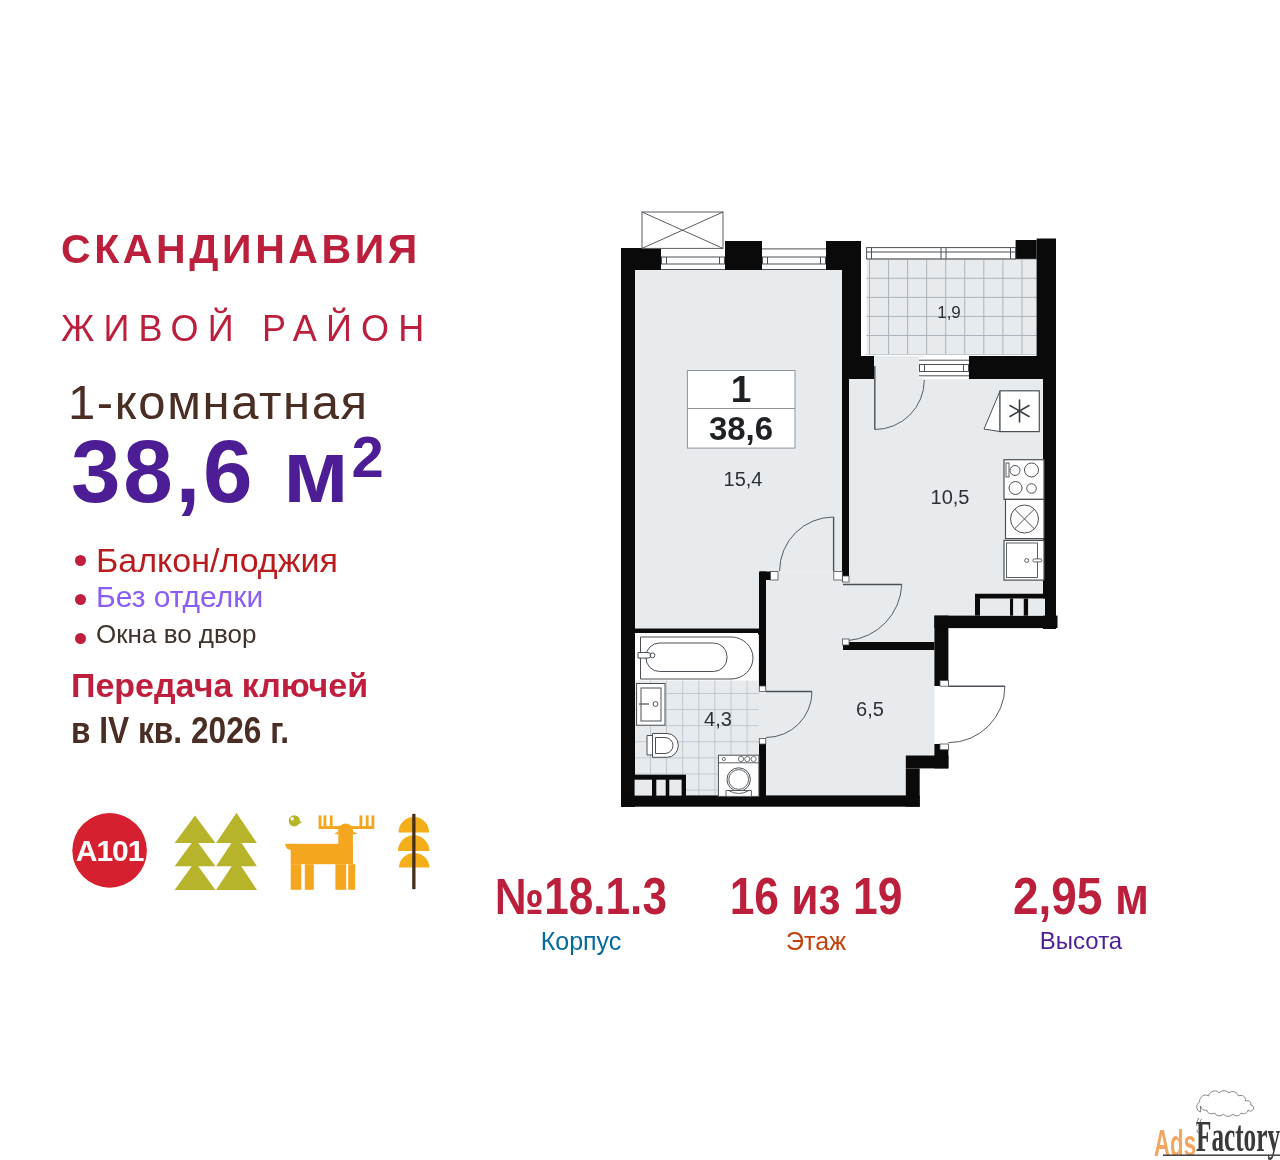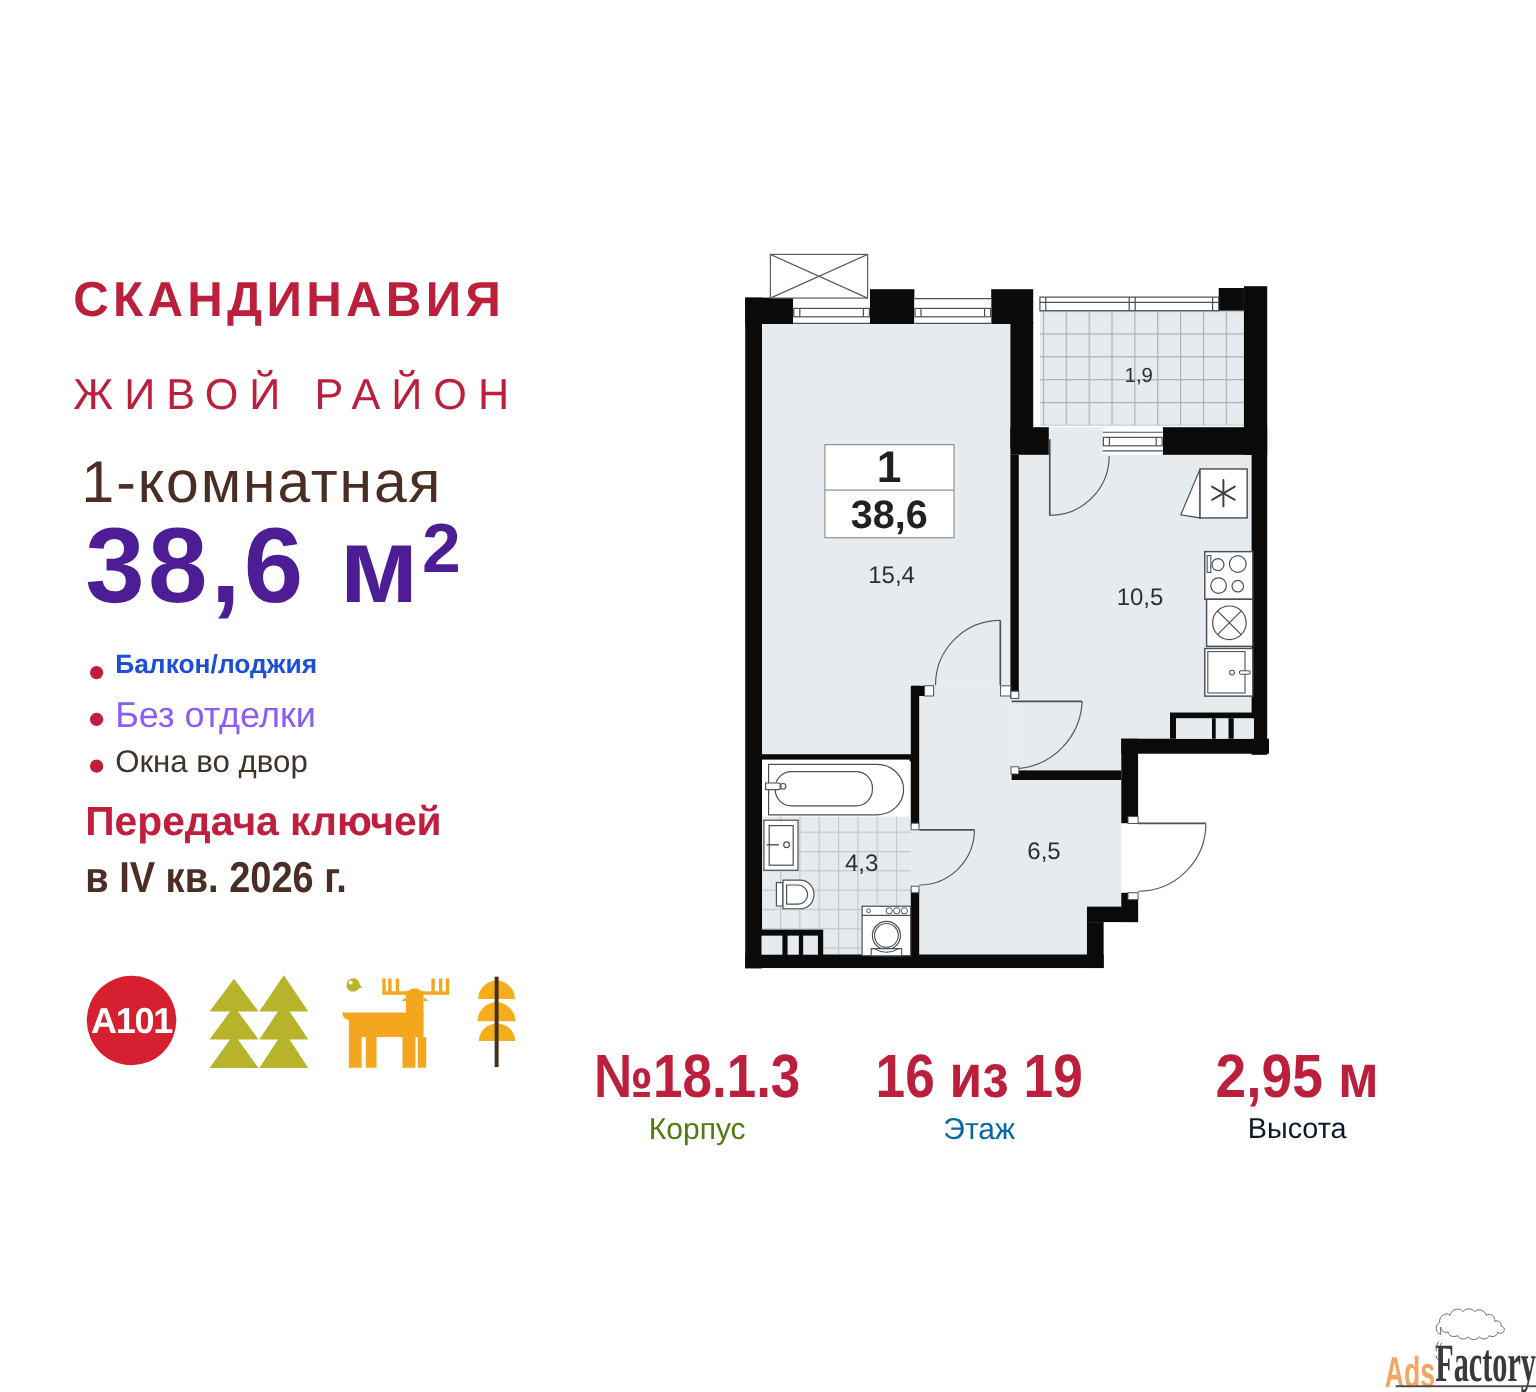--- a/index.html
+++ b/index.html
@@ -11,43 +11,43 @@
 
 <div class="abs" style="left:61px;top:213px;font-size:41px;font-weight:bold;color:#bb1f3c;letter-spacing:3.6px;white-space:nowrap;margin-top:13px;">СКАНДИНАВИЯ</div>
 
 <div class="abs" style="left:61px;top:263px;font-size:36px;font-weight:normal;color:#bb1f3c;letter-spacing:9.2px;white-space:nowrap;margin-top:45px;">ЖИВОЙ РАЙОН</div>
 
 <div class="abs" style="left:68px;top:374px;font-size:49px;font-weight:normal;color:#4a2d23;letter-spacing:1.6px;white-space:nowrap;">1-комнатная</div>
 
 <div class="abs" style="left:71px;top:420px;font-size:89px;font-weight:bold;color:#4c1d95;letter-spacing:2.8px;white-space:nowrap;">38,6 м<span style="font-size:58px;vertical-align:25px;">2</span></div>
 
 <div class="abs" style="left:75px;top:554.7px;width:11.3px;height:11.3px;border-radius:50%;background:#bf1e3d;"></div>
-<div class="abs" style="left:96px;top:541px;font-size:22px;color:#1d4ed8;white-space:nowrap;font-weight:bold;">Балкон/лоджия</div>
+<div class="abs" style="left:96px;top:541px;font-size:34px;color:#b91c1c;white-space:nowrap;">Балкон/лоджия</div>
 
 <div class="abs" style="left:75px;top:593.7px;width:11.3px;height:11.3px;border-radius:50%;background:#bf1e3d;"></div>
 <div class="abs" style="left:96px;top:580px;font-size:30px;color:#8b5cf6;white-space:nowrap;">Без отделки</div>
 
 <div class="abs" style="left:75px;top:632.9px;width:11.3px;height:11.3px;border-radius:50%;background:#bf1e3d;"></div>
 <div class="abs" style="left:96px;top:619px;font-size:26px;color:#3f332c;white-space:nowrap;">Окна во двор</div>
 
 <div class="abs" style="left:71px;top:666px;font-size:34px;font-weight:bold;color:#bf1e3d;white-space:nowrap;">Передача ключей</div>
 
 <div class="abs" style="left:71px;top:710px;font-size:36px;font-weight:bold;color:#4a2d23;white-space:nowrap;transform:scaleX(0.88);transform-origin:0 0;">в IV кв. 2026 г.</div>
 
 <div class="abs" style="left:431px;top:867px;width:300px;text-align:center;font-size:51px;font-weight:bold;color:#bb1f3c;transform:scaleX(0.865);">№18.1.3</div>
 
-<div class="abs" style="left:431px;top:927px;width:300px;text-align:center;font-size:25px;color:#4d7c0f;">Корпус</div>
+<div class="abs" style="left:431px;top:927px;width:300px;text-align:center;font-size:25px;color:#0369a1;">Корпус</div>
 
 <div class="abs" style="left:666px;top:867px;width:300px;text-align:center;font-size:51px;font-weight:bold;color:#bb1f3c;transform:scaleX(0.87);">16 из 19</div>
 
-<div class="abs" style="left:666px;top:927px;width:300px;text-align:center;font-size:25px;color:#0369a1;">Этаж</div>
+<div class="abs" style="left:666px;top:927px;width:300px;text-align:center;font-size:25px;color:#c2410c;">Этаж</div>
 
 <div class="abs" style="left:931px;top:867px;width:300px;text-align:center;font-size:51px;font-weight:bold;color:#bb1f3c;transform:scaleX(0.90);">2,95 м</div>
 
-<div class="abs" style="left:931px;top:927px;width:300px;text-align:center;font-size:24px;color:#0f172a;">Высота</div>
+<div class="abs" style="left:931px;top:927px;width:300px;text-align:center;font-size:24px;color:#4c1d95;">Высота</div>
 
 <svg class="abs" style="left:0;top:0;" width="1280" height="1160" viewBox="0 0 1280 1160">
 <defs>
 <pattern id="bgrid" width="19.05" height="19.05" patternUnits="userSpaceOnUse" x="888.1" y="277.8">
 <path d="M0 0.5 H19.05 M0.5 0 V19.05" stroke="#a7b1b9" stroke-width="1" fill="none"></path>
 </pattern>
 <pattern id="tgrid" width="16.1" height="16.1" patternUnits="userSpaceOnUse" x="650" y="693">
 <path d="M0 0.5 H16.1 M0.5 0 V16.1" stroke="#bfc8ce" stroke-width="1" fill="none"></path>
 </pattern>
 </defs>

